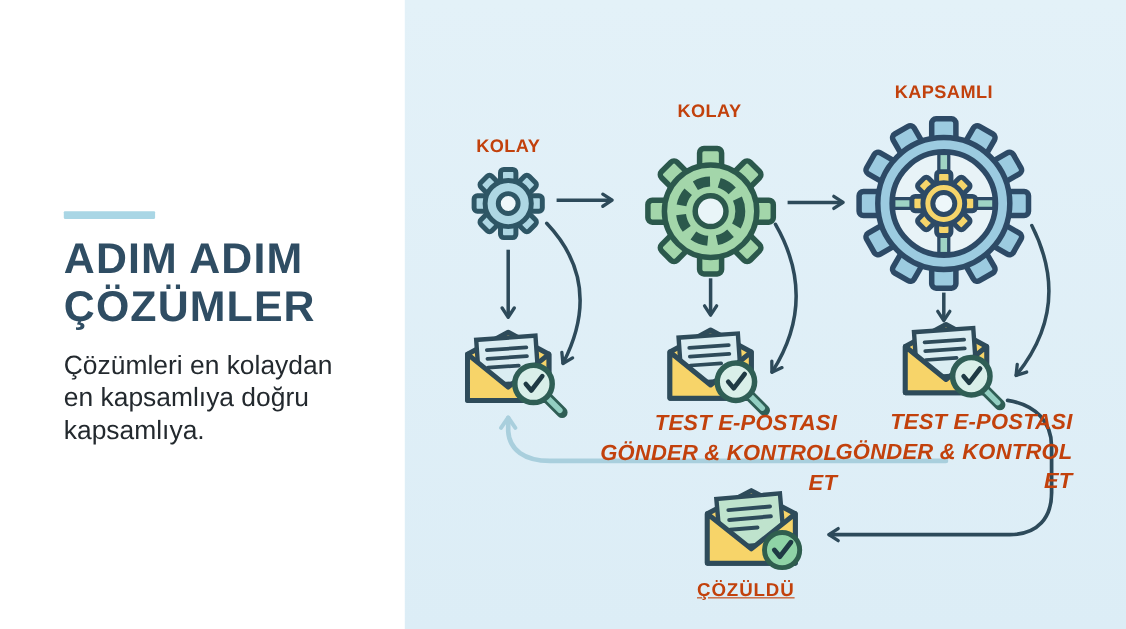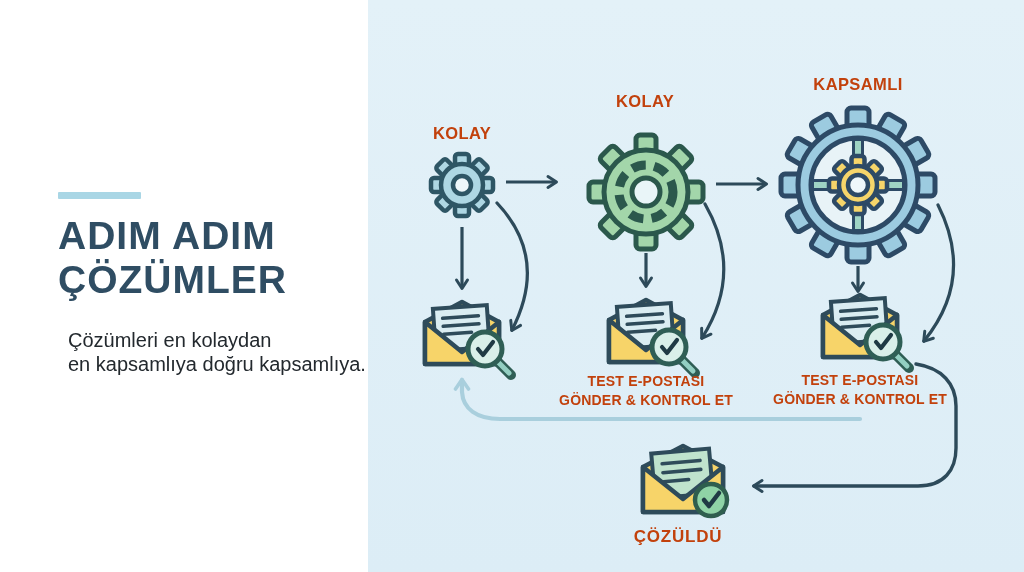--- a/index.html
+++ b/index.html
@@ -16,33 +16,33 @@
   }
   .accent-bar{
     position:absolute;left:58px;top:192px;width:83px;height:7px;background:#a9d6e5;border-radius:1px;
   }
   .title{
     position:absolute;left:58px;top:214px;width:290px;margin:0;
     font-size:39px;line-height:1.14;font-weight:800;letter-spacing:1px;
     color:#2f4d63;
   }
   .subtitle{
-    position:absolute;left:58px;top:318px;width:300px;margin:10px;
-    font-size:20px;line-height:1.22;font-weight:400;color:#23292e;
+    position:absolute;left:58px;top:318px;width:300px;margin:0;
+    font-size:24px;line-height:1.22;font-weight:400;color:#23292e;
   }
   .diagram-svg{position:absolute;left:0;top:0;}
   .flow-label{
     position:absolute;transform:translateX(-50%);
     font-weight:800;color:#c2410c;letter-spacing:0.4px;white-space:nowrap;
   }
   .step-label{font-size:16.5px;}
   .caption{
-    font-size:14px;line-height:1.35;text-align:center;letter-spacing:0.2px;white-space:normal;width:230px;
-  }
-  .solved-label{font-size:17px;letter-spacing:0.8px;}
+    font-size:20px;line-height:1.35;text-align:right;letter-spacing:0.2px;white-space:normal;width:230px;font-style:italic;
+  }
+  .solved-label{font-size:17px;letter-spacing:0.8px;text-decoration:underline;}
 </style>
 </head>
 <body>
 
 <div class="canvas">
 
   <div class="left-panel">
     <div class="accent-bar"></div>
     <h1 class="title">ADIM ADIM ÇÖZÜMLER</h1>
     <p class="subtitle"><span>Çözümleri en kolaydan</span><br><span>en kapsamlıya doğru kapsamlıya.</span></p>

